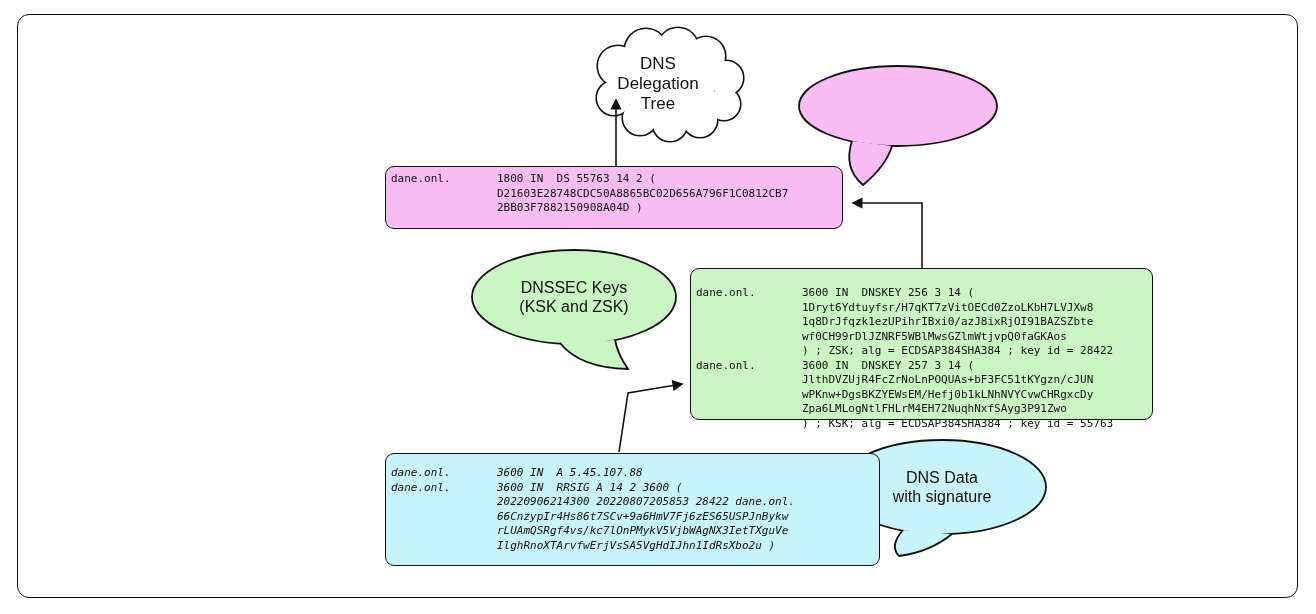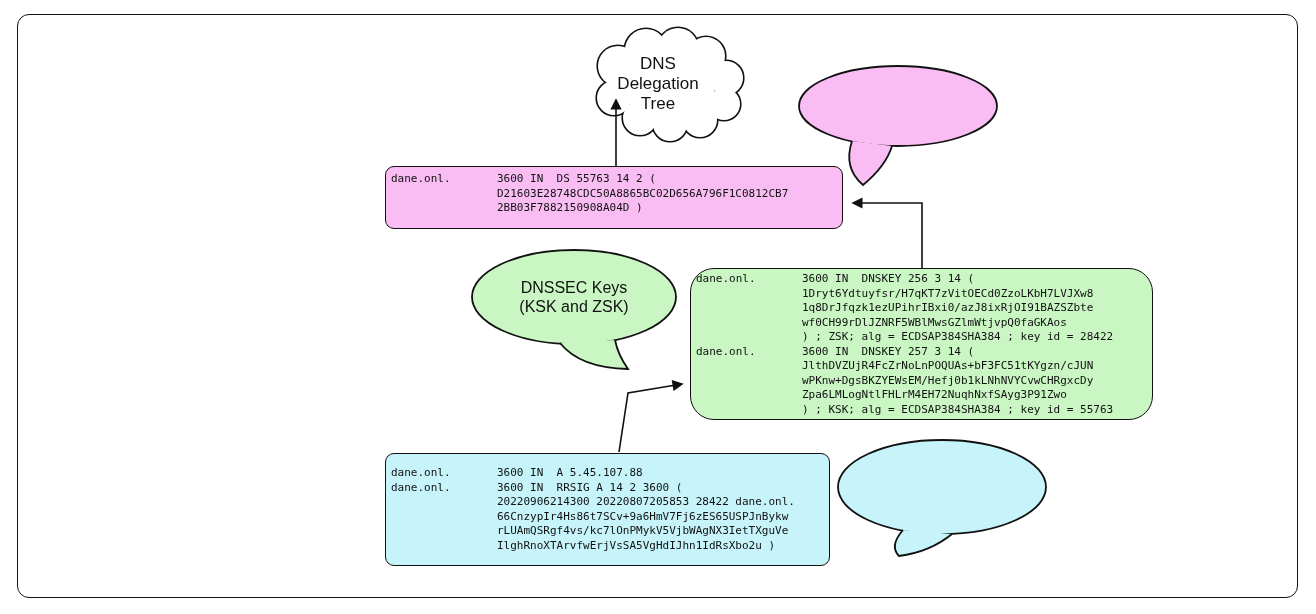--- a/index.html
+++ b/index.html
@@ -21,22 +21,22 @@
     position:absolute;box-sizing:border-box;
     border:1.7px solid var(--outline,#111);border-radius:9px;
   }
   .record-box pre{
     margin:0;
     font-family:"DejaVu Sans Mono",monospace;
     font-size:11px;line-height:14.5px;
     color:var(--text,#111);
   }
   #ds-box{left:385px;top:166px;width:458px;height:63px;background:var(--pink-fill);padding:5px 0 0 5px;}
-  #dnskey-box{left:690px;top:268px;width:463px;height:152px;background:var(--green-fill);padding:3px 0 0 5px;border-radius:24px;}
-  #a-box{left:385px;top:453px;width:445px;height:113px;background:var(--cyan-fill);padding:12px 0 0 5px;}
+  #dnskey-box{left:690px;top:268px;width:463px;height:152px;background:var(--green-fill);padding:17px 0 0 5px;}
+  #a-box{left:385px;top:453px;width:495px;height:113px;background:var(--cyan-fill);padding:12px 0 0 5px;font-style:italic;}
   .callout-text{
     position:absolute;width:200px;text-align:center;
     font-size:16px;line-height:19px;white-space:pre-line;
   }
   #ds-callout-text{left:798px;top:78px;}
   #dnskey-callout-text{left:474px;top:278px;}
   #dnsdata-callout-text{left:842px;top:468px;}
   #cloud-text{
     position:absolute;left:588px;top:54px;width:140px;text-align:center;
     font-size:17px;line-height:20px;white-space:pre-line;
@@ -107,23 +107,25 @@
       <path d="M 903,530 Q 889,546 899,556 Q 930,552 952,534" fill="none" class="shape-stroke" stroke-width="1.8"></path>
     </g>
   </svg>
 
   <div id="cloud-text">DNS
 Delegation
 Tree</div>
 
   <div id="dnskey-callout-text" class="callout-text">DNSSEC Keys
 (KSK and ZSK)</div>
+  <div id="dnsdata-callout-text" class="callout-text">DNS Data
+with signature</div>
 
   <div id="ds-box" class="record-box">
-    <pre>dane.onl.       3600 IN  DS 55763 14 2 (
+    <pre>dane.onl.       1800 IN  DS 55763 14 2 (
                 D21603E28748CDC50A8865BC02D656A796F1C0812CB7
                 2BB03F7882150908A04D )</pre>
   </div>
 
   <div id="dnskey-box" class="record-box">
     <pre>dane.onl.       3600 IN  DNSKEY 256 3 14 (
                 1Dryt6Ydtuyfsr/H7qKT7zVitOECd0ZzoLKbH7LVJXw8
                 1q8DrJfqzk1ezUPihrIBxi0/azJ8ixRjOI91BAZSZbte
                 wf0CH99rDlJZNRF5WBlMwsGZlmWtjvpQ0faGKAos
                 ) ; ZSK; alg = ECDSAP384SHA384 ; key id = 28422

